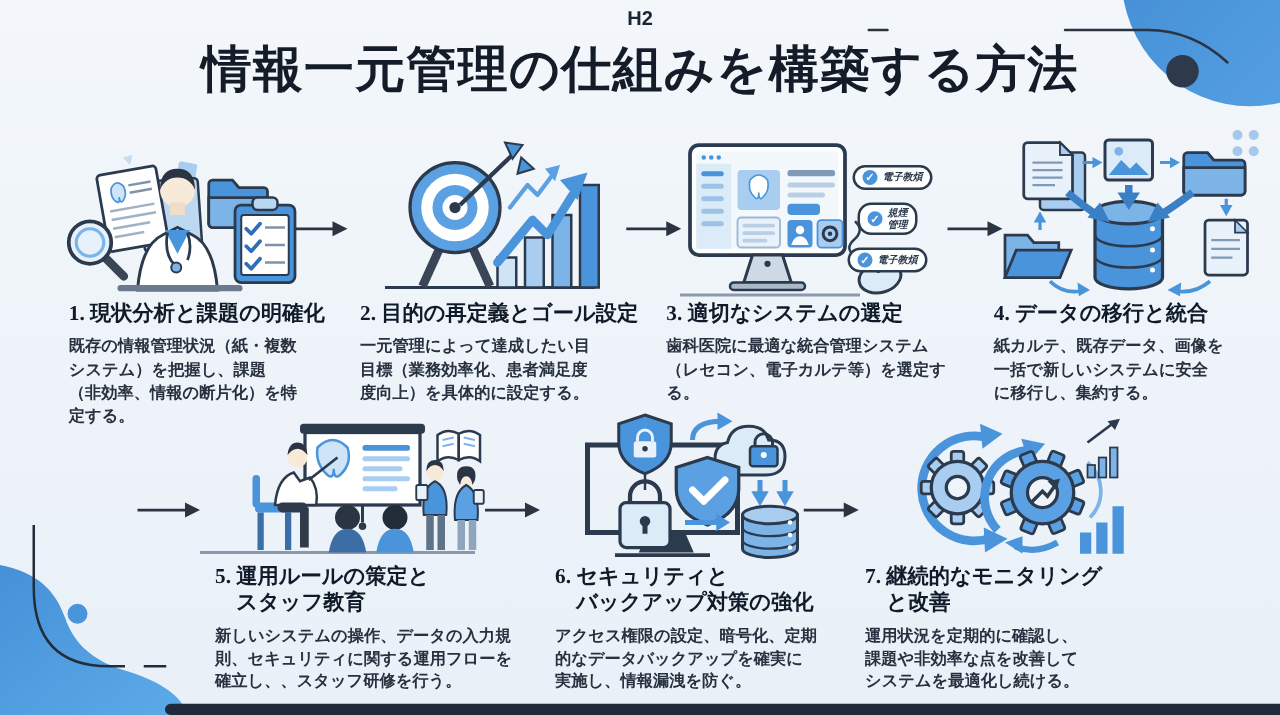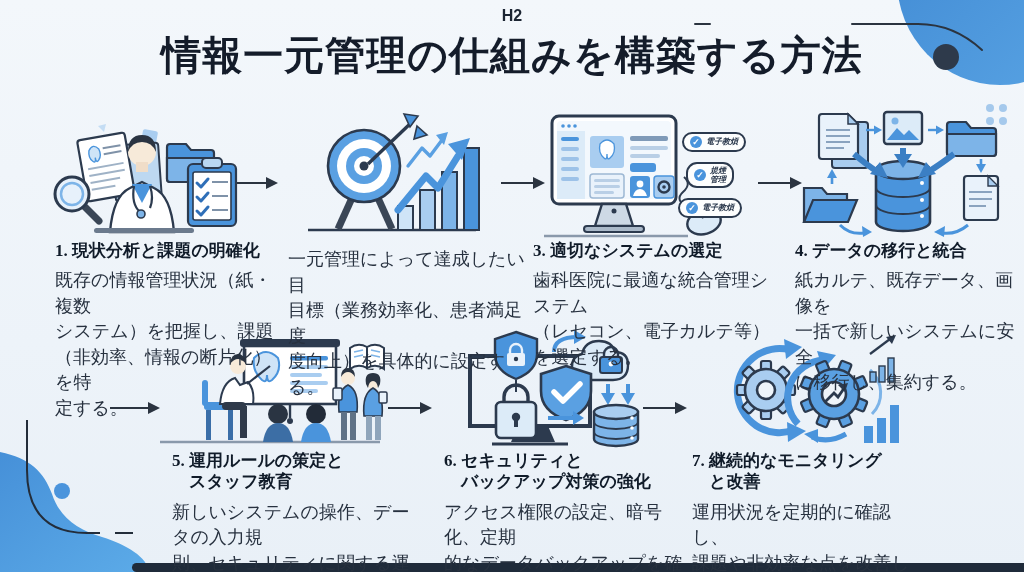--- a/index.html
+++ b/index.html
@@ -28,21 +28,21 @@
   .eyebrow { position:absolute; top:7px; left:0; right:0; text-align:center;
              font-size:16px; font-weight:800; color:#1b2432; }
   .title { position:absolute; top:28px; left:0; right:0; text-align:center;
            font-size:40px; font-weight:900; color:#141c2a; letter-spacing:1px; }
 
   
   .icon { position:absolute; }
   .step-text { position:absolute; }
   .step-heading { font-size:17px; font-weight:800; color:#101b29;
                   white-space:pre-line; line-height:1.25;font-family:Liberation Serif, serif; }
-  .step-body { margin-top:7px; font-size:18px; font-weight:400; color:#27313f;
+  .step-body { margin-top:7px; font-size:13px; font-weight:700; color:#27313f;
                white-space:pre-line; line-height:1.42; }
   .i1 { left:42px;  top:106px; width:200px; height:132px; }
   .i2 { left:286px; top:106px; width:200px; height:132px; }
   .i3 { left:538px; top:104px; width:212px; height:140px; }
   .i4 { left:792px; top:104px; width:222px; height:136px; }
   .i5 { left:152px; top:326px; width:236px; height:124px; }
   .i6 { left:436px; top:326px; width:212px; height:124px; }
   .i7 { left:694px; top:330px; width:212px; height:118px; }
   .t1 { left:55px;  top:240px; width:230px; }
   .t2 { left:288px; top:240px; width:245px; }
@@ -487,20 +487,21 @@
   </svg>
 
   <div class="step-text t1">
     <div class="step-heading">1. 現状分析と課題の明確化</div>
     <div class="step-body">既存の情報管理状況（紙・複数
 システム）を把握し、課題
 （非効率、情報の断片化）を特
 定する。</div>
   </div>
   <div class="step-text t2">
+    <div class="step-heading">2. 目的の再定義とゴール設定</div>
     <div class="step-body">一元管理によって達成したい目
 目標（業務効率化、患者満足度
 度向上）を具体的に設定する。</div>
   </div>
   <div class="step-text t3">
     <div class="step-heading">3. 適切なシステムの選定</div>
     <div class="step-body">歯科医院に最適な統合管理システム
 （レセコン、電子カルテ等）を選定する。</div>
   </div>
   <div class="step-text t4">
@@ -514,21 +515,21 @@
 　スタッフ教育</div>
     <div class="step-body">新しいシステムの操作、データの入力規
 則、セキュリティに関する運用フローを
 確立し、、スタッフ研修を行う。</div>
   </div>
   <div class="step-text t6">
     <div class="step-heading">6. セキュリティと
 　バックアップ対策の強化</div>
     <div class="step-body">アクセス権限の設定、暗号化、定期
 的なデータバックアップを確実に
-実施し、データの入力規。</div>
+実施し、情報漏洩を防ぐ。</div>
   </div>
   <div class="step-text t7">
     <div class="step-heading">7. 継続的なモニタリング
 　と改善</div>
     <div class="step-body">運用状況を定期的に確認し、
 課題や非効率な点を改善して
 システムを最適化し続ける。</div>
   </div>
 
 </div>

